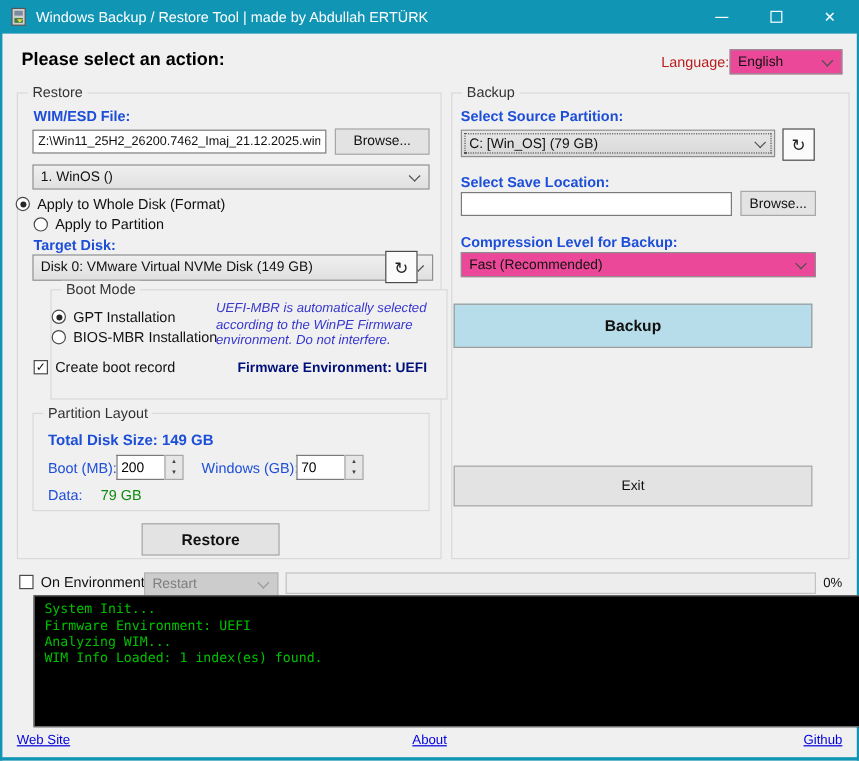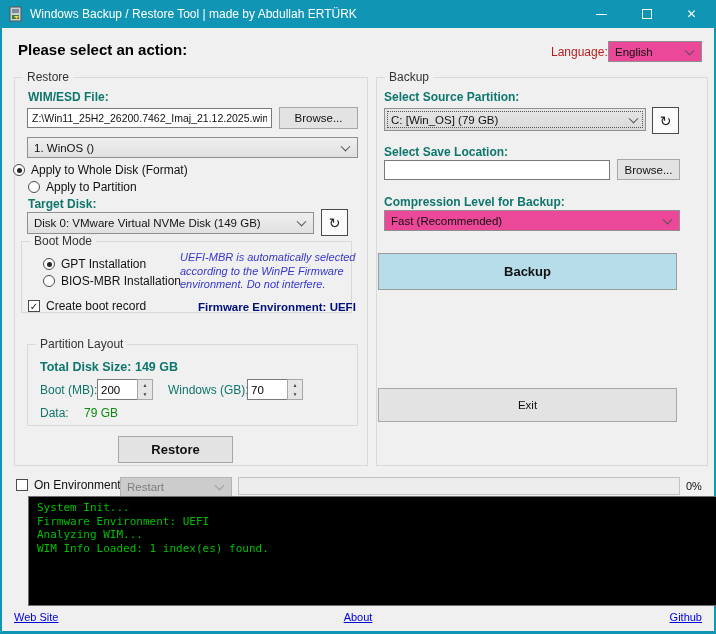--- a/index.html
+++ b/index.html
@@ -24,21 +24,21 @@
 
   .heading { position:absolute; left:18px; top:41px; font-size:15px; font-weight:bold; color:#000; }
 
   .lang-label { position:absolute; left:551px; top:45px; font-size:12px; color:#b91c1c; }
   .lang-combo { position:absolute; left:608px; top:41px; width:94px; height:21px; }
 
   
   .grp { position:absolute; border:1px solid #d9d9d9; background:#f0f0f0; }
   .grp .legend { position:absolute; top:-8px; left:8px; background:#f0f0f0; padding:0 4px; font-size:12px; color:#333; }
 
-  .lbl { font-size:12px; color:#0f766e; position:absolute; white-space:nowrap; }
+  .lbl { font-size:12px; color:#1d4ed8; position:absolute; white-space:nowrap; }
   .lbl-b { font-weight:bold; }
 
   .tbox { position:absolute; background:#fff; border:1px solid #7a7a7a; font-family:"Liberation Sans", sans-serif; font-size:10.5px; color:#111; padding:0 4px; }
 
   .combo { position:absolute; background:linear-gradient(#efefef,#e0e0e0); border:1px solid #8f8f8f; font-size:11.5px; color:#111; display:flex; align-items:center; padding:0 22px 0 6px; white-space:nowrap; overflow:hidden; cursor:default; }
   .combo .chev { position:absolute; right:8px; top:50%; width:7px; height:7px; border-right:1.4px solid #505050; border-bottom:1.4px solid #505050; transform:translateY(-70%) rotate(45deg); }
   .combo.lt { background:#ec4899; }
   .combo.focus { outline:1px dotted #555; outline-offset:-4px; background:linear-gradient(#e6e6e6,#d9d9d9); }
   .combo.disabled { background:#cccccc; color:#7d7d7d; border-color:#b4b4b4;text-align:right; }
   .combo.disabled .chev { border-color:#9a9a9a; }
@@ -131,29 +131,29 @@
   <div class="radio sel" style="left:13px; top:163px;">
     <span class="dot"></span>
     <span>Apply to Whole Disk (Format)</span>
   </div>
   <div class="radio" style="left:28px; top:180px;">
     <span class="dot"></span>
     <span>Apply to Partition</span>
   </div>
 
   <div class="lbl lbl-b" style="left:28px; top:197px;">Target Disk:</div>
-  <div class="combo" style="left:27px; top:212px; width:287px; height:22px;">
+  <div class="combo" style="left:27px; top:212px; width:334px; height:22px;">
     <span>Disk 0: VMware Virtual NVMe Disk (149 GB)</span>
     <span class="chev"></span>
   </div>
   <div class="icon-btn" style="left:321px; top:209px; width:27px; height:27px;">
     <span>↻</span>
   </div>
 
-  <div class="grp" style="left:21px; top:241px; width:331px; height:72px;text-align:right;">
+  <div class="grp" style="left:42px; top:241px; width:331px; height:92px;text-align:right;">
     <span class="legend" style="background:#f0f0f0;">Boot Mode</span>
   </div>
   <div class="radio sel" style="left:43px; top:257px;">
     <span class="dot"></span>
     <span>GPT Installation</span>
   </div>
   <div class="radio" style="left:43px; top:274px;">
     <span class="dot"></span>
     <span>BIOS-MBR Installation</span>
   </div>

